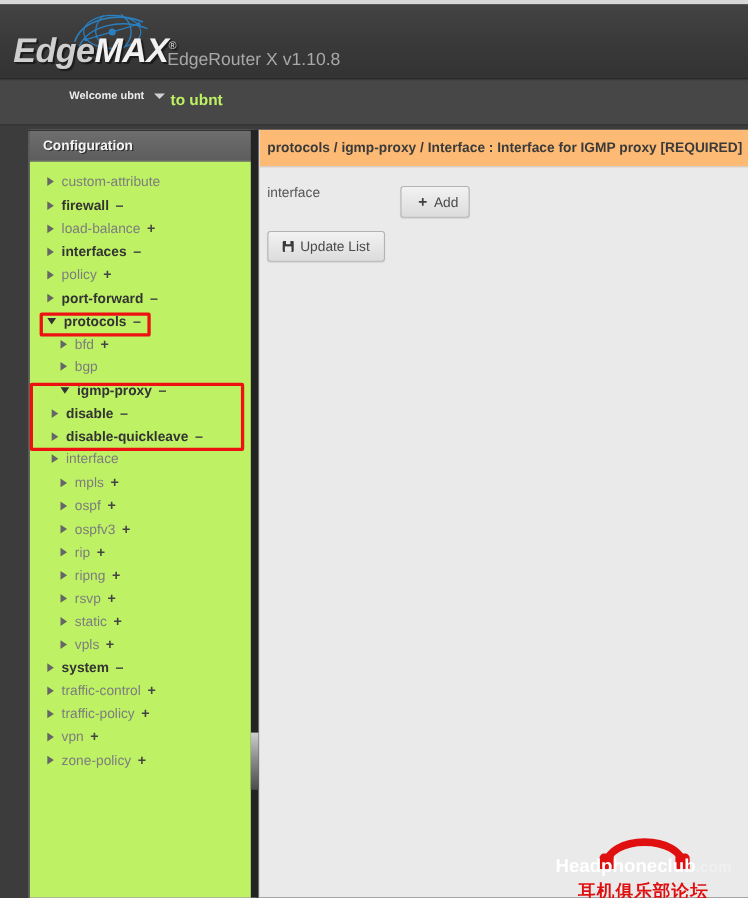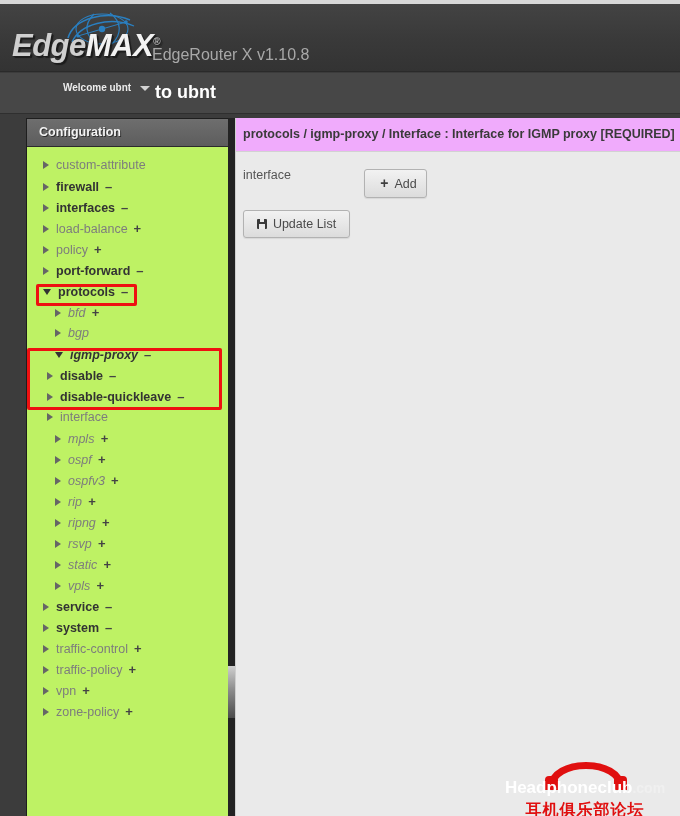--- a/index.html
+++ b/index.html
@@ -62,21 +62,21 @@
   .caret-down {
     display: inline-block; margin-left: 9px;
     width: 0; height: 0;
     border-left: 5px solid transparent;
     border-right: 5px solid transparent;
     border-top: 5px solid #d2d2d2;
     vertical-align: middle;
   }
   .to-label {
     position: absolute; left: 155px; top: 9px;
-    font-size: 18px; font-weight: bold; color: #ffffff;
+    font-size: 14px; font-weight: bold; color: #bef264;
     white-space: nowrap;
   }
 
   
   .sidebar {
     position: absolute; left: 26px; top: 118px;
     width: 208px; height: 698px;
     background: #eaeaea;
     border: 1px solid #1e1e1e;
     border-bottom: none;
@@ -103,21 +103,21 @@
   .tree-item {
     position: relative;
     height: 21px;
     line-height: 21px;
     font-size: 12.5px;
     white-space: nowrap;
     cursor: pointer;
     color: #7d7d7d;
   }
   .tree-item.depth1 { padding-left: 16px; }
-  .tree-item.depth2 { padding-left: 28px; font-style: italic; }
+  .tree-item.depth2 { padding-left: 28px; }
   .tree-item.depth3 { padding-left: 20px; }
   .tree-item.configured {
     color: #333333;
     font-weight: bold;
   }
   .arrow {
     display: inline-block;
     width: 0; height: 0;
     margin-right: 7px;
     vertical-align: middle;
@@ -170,21 +170,21 @@
   .content {
     position: absolute; left: 235px; top: 118px;
     width: 445px; height: 698px;
     background: #eaeaea;
     border-left: 1px solid #cfcfcf;
     overflow: hidden;
   }
   .breadcrumb {
     position: absolute; left: 0; top: 0;
     width: 445px; height: 34px;
-    background: #f0abfc;
+    background: #fdba74;
     border-bottom: 1px solid #d2d2d2;
   }
   .breadcrumb span {
     position: absolute; left: 7px; top: 9px;
     font-size: 12.5px; font-weight: bold; color: #3a3a3a;
     white-space: nowrap;
   }
   .field-label {
     position: absolute; left: 7px; top: 50px;
     font-size: 12.5px; color: #555;
@@ -292,40 +292,39 @@
   <div class="to-label">to ubnt</div>
 </div>
 
 <div class="sidebar">
   <div class="sidebar-title">
     <span>Configuration</span>
   </div>
   <div class="tree" id="tree-root">
       <div class="tree-item depth1"><span class="arrow closed"></span><span>custom-attribute</span></div>
       <div class="tree-item depth1 configured"><span class="arrow closed"></span><span>firewall</span><span class="sign">–</span></div>
+      <div class="tree-item depth1"><span class="arrow closed"></span><span>load-balance</span><span class="sign">+</span></div>
       <div class="tree-item depth1 configured"><span class="arrow closed"></span><span>interfaces</span><span class="sign">–</span></div>
-      <div class="tree-item depth1"><span class="arrow closed"></span><span>load-balance</span><span class="sign">+</span></div>
       <div class="tree-item depth1"><span class="arrow closed"></span><span>policy</span><span class="sign">+</span></div>
       <div class="tree-item depth1 configured"><span class="arrow closed"></span><span>port-forward</span><span class="sign">–</span></div>
       <div class="tree-item depth1 configured"><span class="arrow open"></span><span>protocols</span><span class="sign">–</span></div>
       <div class="tree-item depth2"><span class="arrow closed"></span><span>bfd</span><span class="sign">+</span></div>
       <div class="tree-item depth2"><span class="arrow closed"></span><span>bgp</span></div>
       <div class="tree-item depth2 configured"><span class="arrow open"></span><span>igmp-proxy</span><span class="sign">–</span></div>
       <div class="tree-item depth3 configured"><span class="arrow closed"></span><span>disable</span><span class="sign">–</span></div>
       <div class="tree-item depth3 configured"><span class="arrow closed"></span><span>disable-quickleave</span><span class="sign">–</span></div>
       <div class="tree-item depth3"><span class="arrow closed"></span><span>interface</span></div>
       <div class="tree-item depth2"><span class="arrow closed"></span><span>mpls</span><span class="sign">+</span></div>
       <div class="tree-item depth2"><span class="arrow closed"></span><span>ospf</span><span class="sign">+</span></div>
       <div class="tree-item depth2"><span class="arrow closed"></span><span>ospfv3</span><span class="sign">+</span></div>
       <div class="tree-item depth2"><span class="arrow closed"></span><span>rip</span><span class="sign">+</span></div>
       <div class="tree-item depth2"><span class="arrow closed"></span><span>ripng</span><span class="sign">+</span></div>
       <div class="tree-item depth2"><span class="arrow closed"></span><span>rsvp</span><span class="sign">+</span></div>
       <div class="tree-item depth2"><span class="arrow closed"></span><span>static</span><span class="sign">+</span></div>
       <div class="tree-item depth2"><span class="arrow closed"></span><span>vpls</span><span class="sign">+</span></div>
-      <div class="tree-item depth1 configured"><span class="arrow closed"></span><span>service</span><span class="sign">–</span></div>
       <div class="tree-item depth1 configured"><span class="arrow closed"></span><span>system</span><span class="sign">–</span></div>
       <div class="tree-item depth1"><span class="arrow closed"></span><span>traffic-control</span><span class="sign">+</span></div>
       <div class="tree-item depth1"><span class="arrow closed"></span><span>traffic-policy</span><span class="sign">+</span></div>
       <div class="tree-item depth1"><span class="arrow closed"></span><span>vpn</span><span class="sign">+</span></div>
       <div class="tree-item depth1"><span class="arrow closed"></span><span>zone-policy</span><span class="sign">+</span></div>
     </div>
 </div>
 
 <div class="hl-box" id="hl-protocols"></div>
 <div class="hl-box" id="hl-igmp"></div>

